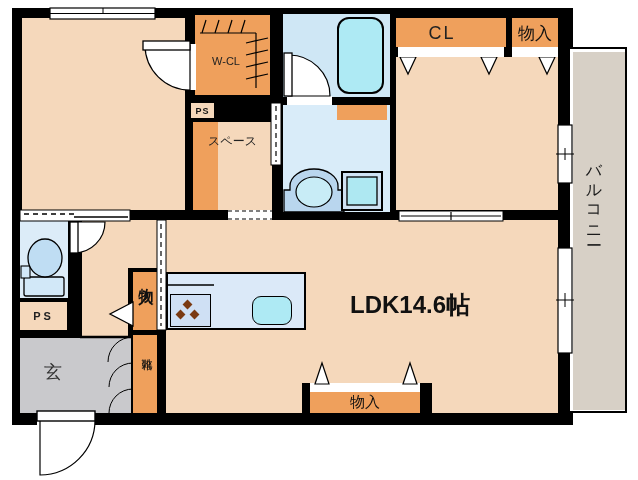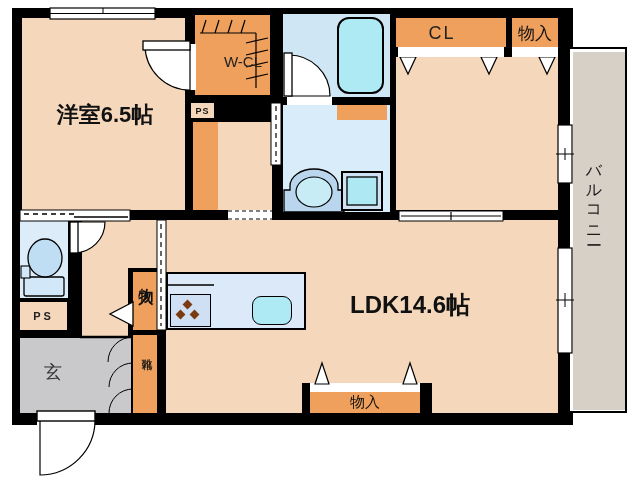--- a/index.html
+++ b/index.html
@@ -170,28 +170,28 @@
       <path d="M284 212 L284 190 L290 190 L290 186 A24 17 0 0 1 338 186 L338 190 L344 190 L344 212 Z" fill="#b9d6ee" stroke="#000" stroke-width="1.3"></path>
       <ellipse cx="314" cy="192" rx="18" ry="15" fill="#c8ecf6" stroke="#000" stroke-width="1.2"></ellipse>
     </g>
 
     <g>
       <rect x="342" y="172" width="40" height="38" fill="#cfe2f4" stroke="#000" stroke-width="2"></rect>
       <rect x="347" y="177" width="30" height="28" fill="#aee8f2" stroke="#000" stroke-width="1.3"></rect>
     </g>
   </svg>
 
-  <div class="lbl center" style="left:40px;top:101px;width:130px;height:28px;font-size:22px;font-weight:600;">洋室6.5帖</div>
   <div class="lbl center" style="left:330px;top:290px;width:160px;height:30px;font-size:24px;font-weight:600;text-align:center;">LDK14.6帖</div>
-  <div class="lbl center" style="left:213px;top:52px;width:60px;height:18px;font-size:15px;color:#222;">W-CL</div>
+  <div class="lbl center" style="left:196px;top:52px;width:60px;height:18px;font-size:11px;color:#222;">W-CL</div>
   <div class="lbl center" style="left:396px;top:20px;width:92px;height:26px;font-size:18px;color:#222;letter-spacing:2px;">CL</div>
   <div class="lbl center" style="left:510px;top:20px;width:50px;height:26px;font-size:17px;color:#111;">物入</div>
   <div class="lbl center" style="left:310px;top:393px;width:110px;height:19px;font-size:15px;color:#111;">物入</div>
   <div class="lbl vert" style="left:136px;top:276px;font-size:15px;font-weight:700;color:#111;letter-spacing:1px;">物入</div>
   <div class="lbl vert" style="left:139px;top:350px;font-size:11px;color:#111;letter-spacing:1px;">靴箱</div>
   <div class="lbl" style="left:193px;top:133px;width:79px;font-size:12px;line-height:17px;color:#222;text-align:center;">
+    <div>スペース</div>
   </div>
   <div class="lbl center" style="left:38px;top:358px;width:30px;height:28px;font-size:18px;color:#333;">玄</div>
   <div class="lbl center" style="left:189px;top:101px;width:27px;height:19px;font-size:9px;font-weight:700;letter-spacing:1px;">PS</div>
   <div class="lbl center" style="left:20px;top:306px;width:47px;height:20px;font-size:11px;font-weight:600;letter-spacing:3px;color:#222;">PS</div>
   <div class="lbl vert" style="left:583px;top:152px;font-size:16px;color:#1a1a1a;letter-spacing:3px;">バルコニー</div>
 
 </div>
 
 </body></html>

